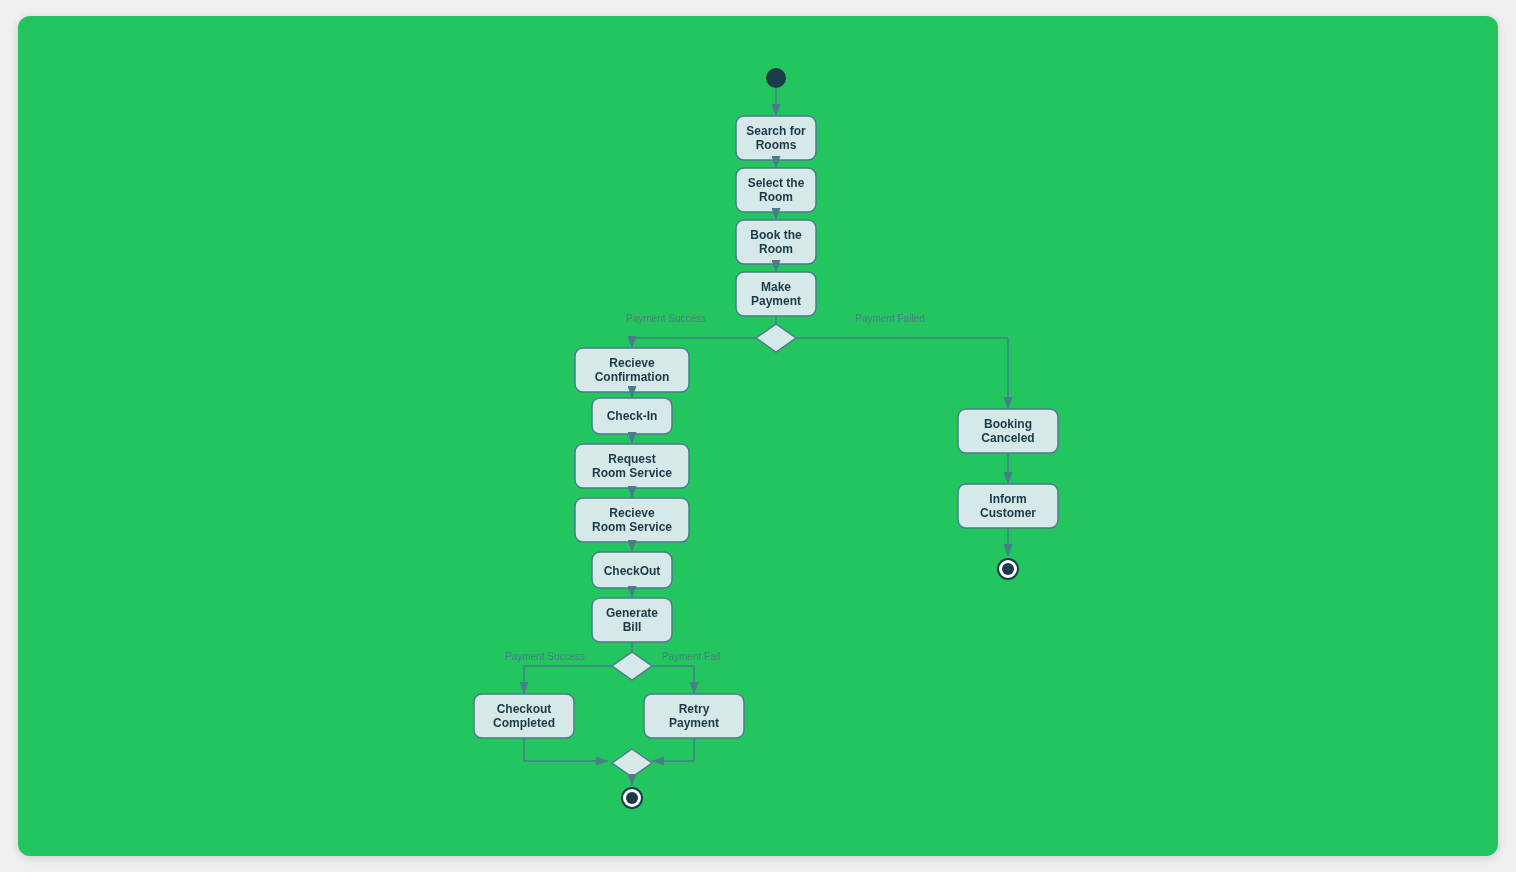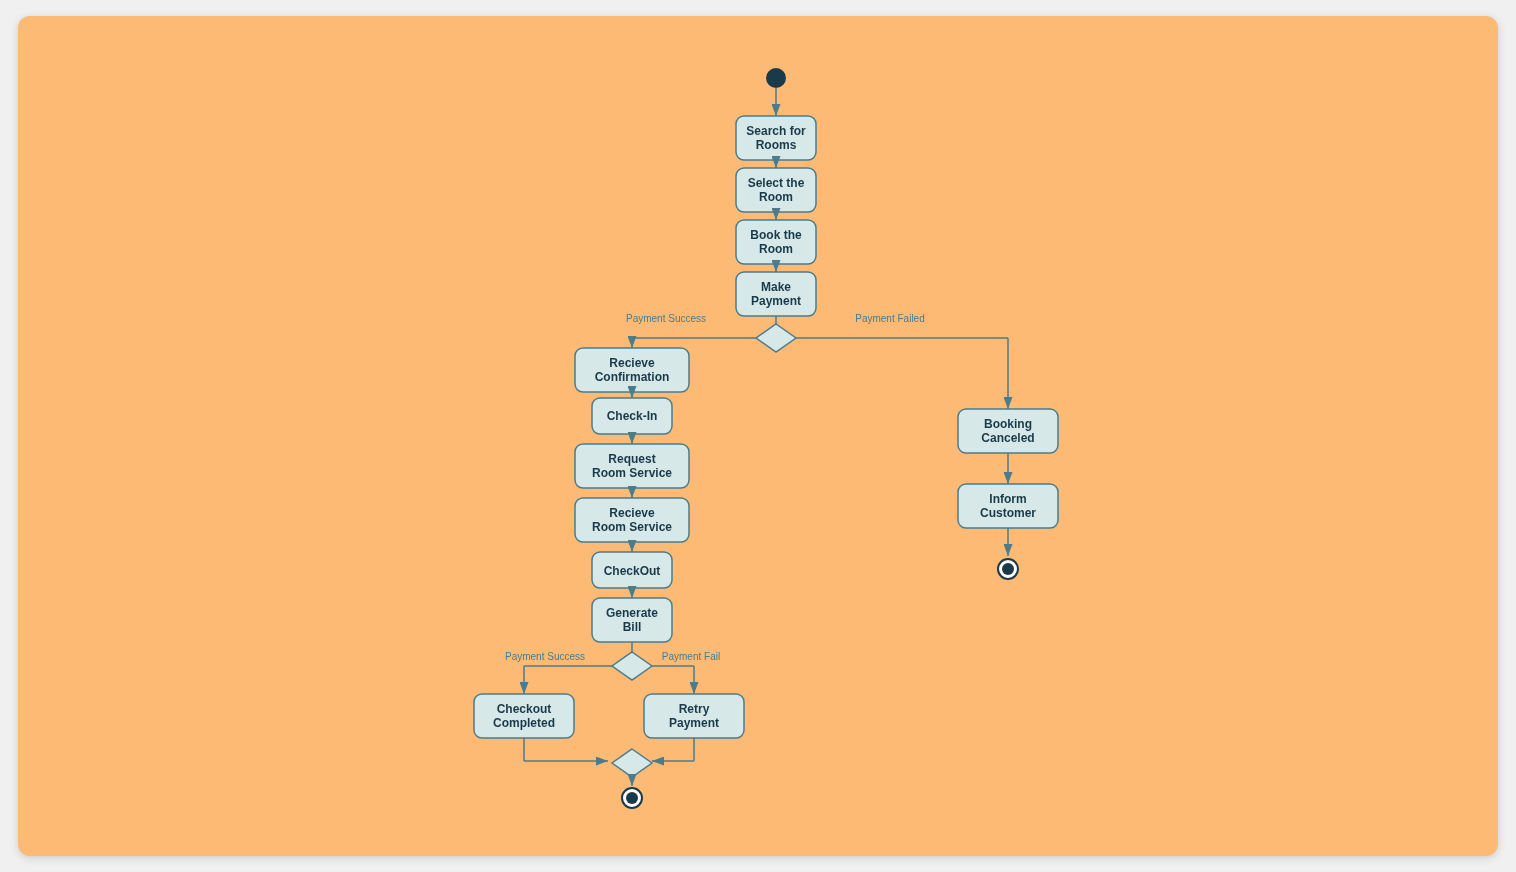--- a/index.html
+++ b/index.html
@@ -5,21 +5,21 @@
     * { box-sizing: border-box; margin: 0; padding: 0; }
     body {
       background: #f0f0f0;
       display: flex;
       align-items: center;
       justify-content: center;
       min-height: 100vh;
       font-family: Arial, sans-serif;
     }
     .page-container {
-      background: #fdba74;
+      background: #22c55e;
       border-radius: 12px;
       width: 1480px;
       height: 840px;
       position: relative;
       overflow: hidden;
       box-shadow: 0 2px 8px rgba(0,0,0,0.15);
     }
     svg {
       width: 100%;
       height: 100%;

